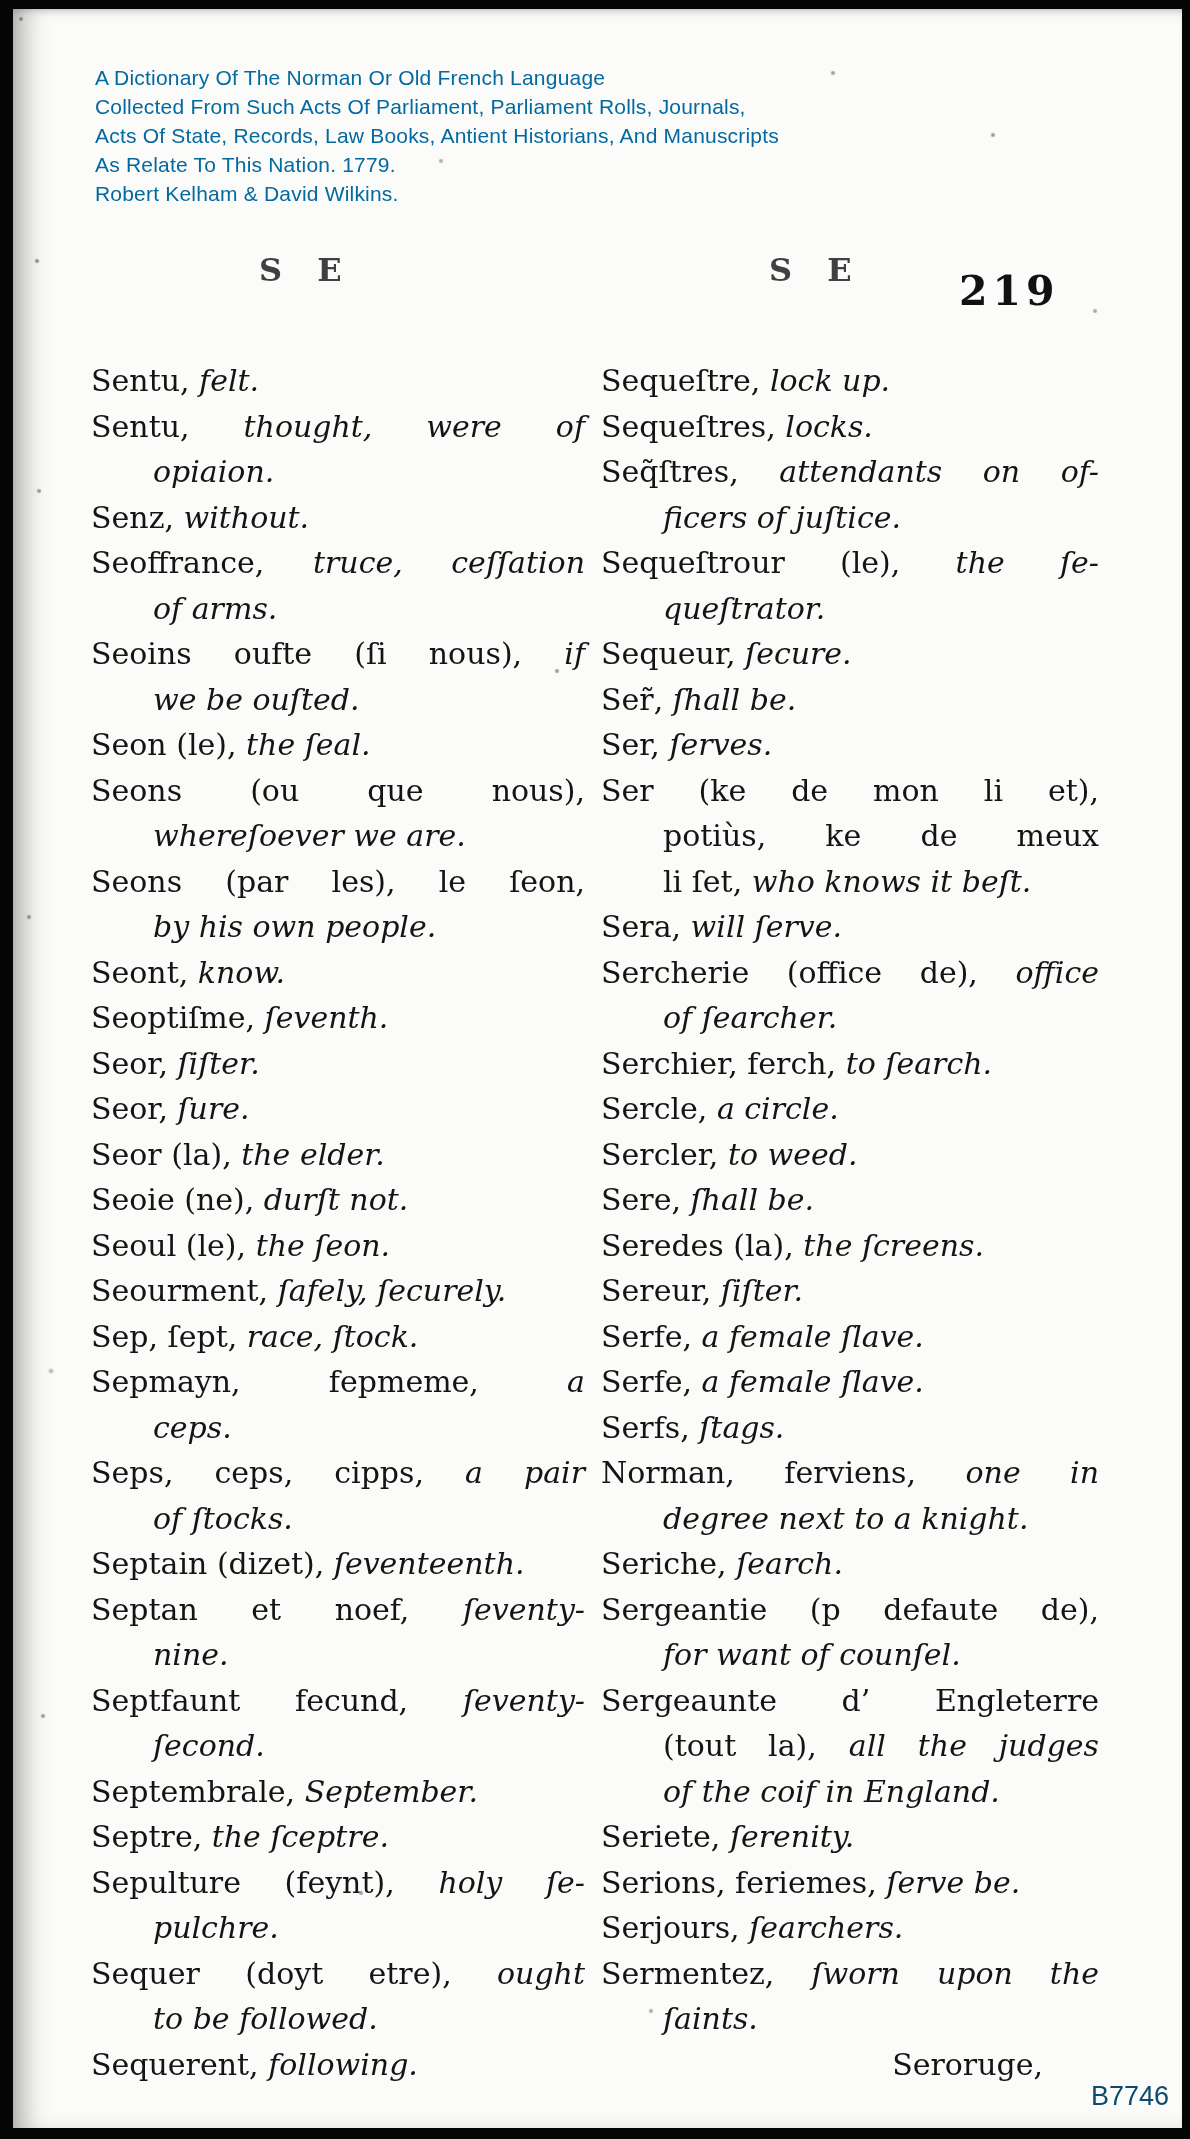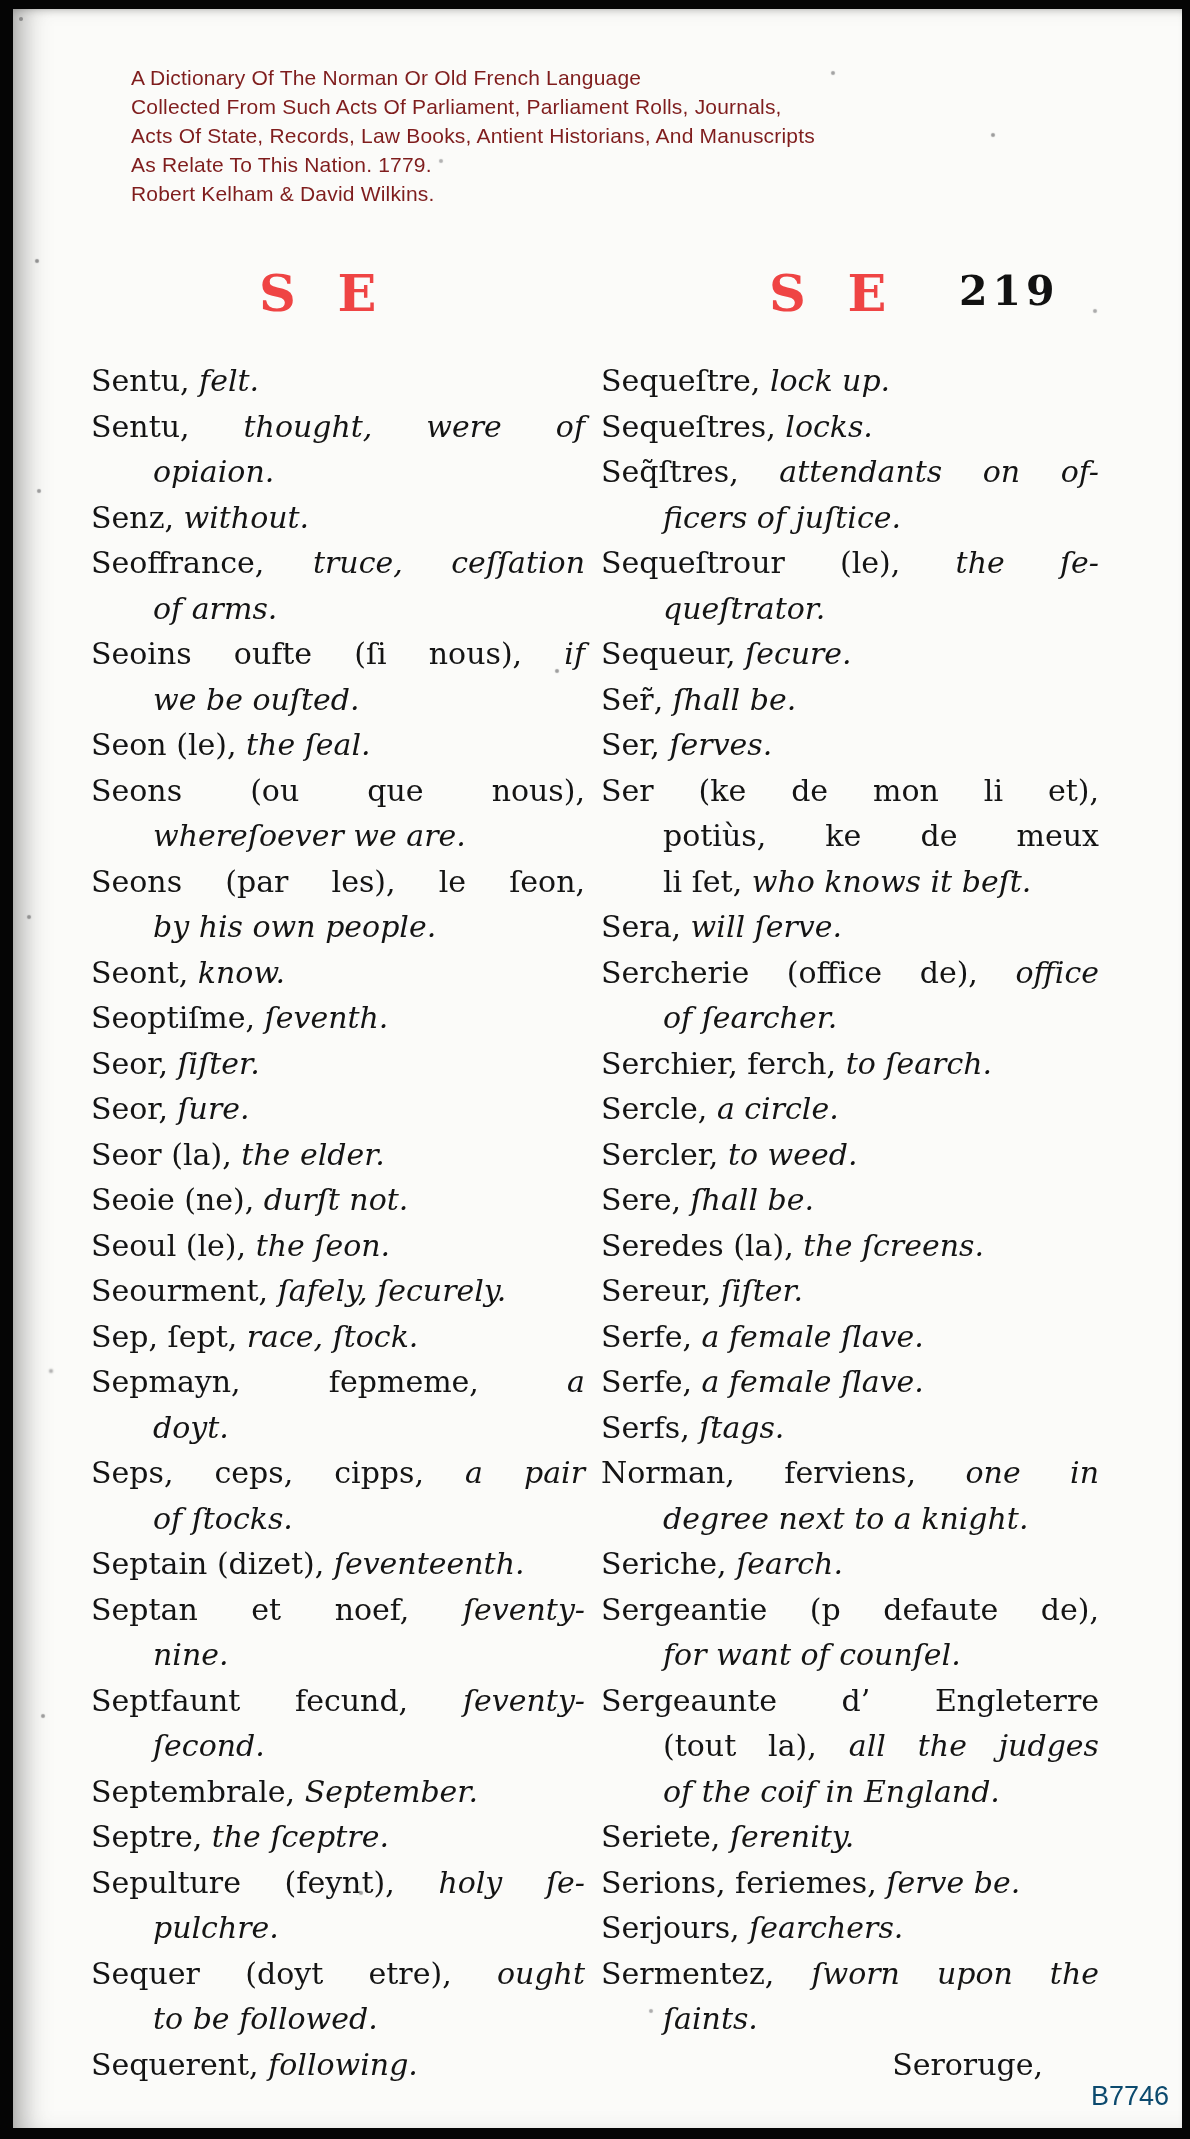--- a/index.html
+++ b/index.html
@@ -13,29 +13,28 @@
   .page{
     position:absolute;left:13px;top:9px;width:1169px;height:2119px;
     background:#fbfbf9;
     box-shadow: inset 24px 0 28px -16px rgba(70,70,70,.5),
                 inset 0 5px 10px -6px rgba(0,0,0,.35);
   }
   .annotation{
     position:absolute;left:82px;top:54px;
     font-family:"Liberation Sans",sans-serif;
     font-size:21px;line-height:29px;
-    color:#7f1d1d;letter-spacing:.2px;
+    color:#0369a1;letter-spacing:.2px;
     white-space:nowrap;
-    margin-left:36px;
   }
   .colhead{
-    position:absolute;top:254px;
+    position:absolute;top:242px;
     font-family:"DejaVu Serif",serif;
-    font-weight:700;font-size:51px;letter-spacing:12px;
-    color:#ef4444;
+    font-weight:700;font-size:32px;letter-spacing:12px;
+    color:#404040;
   }
   .colhead-left{left:246px;}
   .colhead-right{left:756px;}
   .pagenum{
     position:absolute;top:258px;left:946px;
     font-family:"DejaVu Serif",serif;
     font-weight:700;font-size:41px;letter-spacing:5px;color:#111;
   }
   .column{
     position:absolute;top:349px;
@@ -108,21 +107,21 @@
       <div class="tline"><span class="ro">Seont, </span><span class="it">know.</span></div>
       <div class="tline"><span class="ro">Seoptiſme, </span><span class="it">ſeventh.</span></div>
       <div class="tline"><span class="ro">Seor, </span><span class="it">ſiſter.</span></div>
       <div class="tline"><span class="ro">Seor, </span><span class="it">ſure.</span></div>
       <div class="tline"><span class="ro">Seor (la), </span><span class="it">the elder.</span></div>
       <div class="tline"><span class="ro">Seoie (ne), </span><span class="it">durſt not.</span></div>
       <div class="tline"><span class="ro">Seoul (le), </span><span class="it">the ſeon.</span></div>
       <div class="tline"><span class="ro">Seourment, </span><span class="it">ſafely, ſecurely.</span></div>
       <div class="tline"><span class="ro">Sep, ſept, </span><span class="it">race, ſtock.</span></div>
       <div class="tline just"><span class="ro">Sepmayn, fepmeme, </span><span class="it">a</span></div>
-      <div class="tline ind"><span class="it">doyt.</span></div>
+      <div class="tline ind"><span class="it">ceps.</span></div>
       <div class="tline just"><span class="ro">Seps, ceps, cipps, </span><span class="it">a pair</span></div>
       <div class="tline ind"><span class="it">of ſtocks.</span></div>
       <div class="tline"><span class="ro">Septain (dizet), </span><span class="it">ſeventeenth.</span></div>
       <div class="tline just"><span class="ro">Septan et noef, </span><span class="it">ſeventy-</span></div>
       <div class="tline ind"><span class="it">nine.</span></div>
       <div class="tline just"><span class="ro">Septfaunt fecund, </span><span class="it">ſeventy-</span></div>
       <div class="tline ind"><span class="it">ſecond.</span></div>
       <div class="tline"><span class="ro">Septembrale, </span><span class="it">September.</span></div>
       <div class="tline"><span class="ro">Septre, </span><span class="it">the ſceptre.</span></div>
       <div class="tline just"><span class="ro">Sepulture (feynt), </span><span class="it">holy ſe-</span></div>

